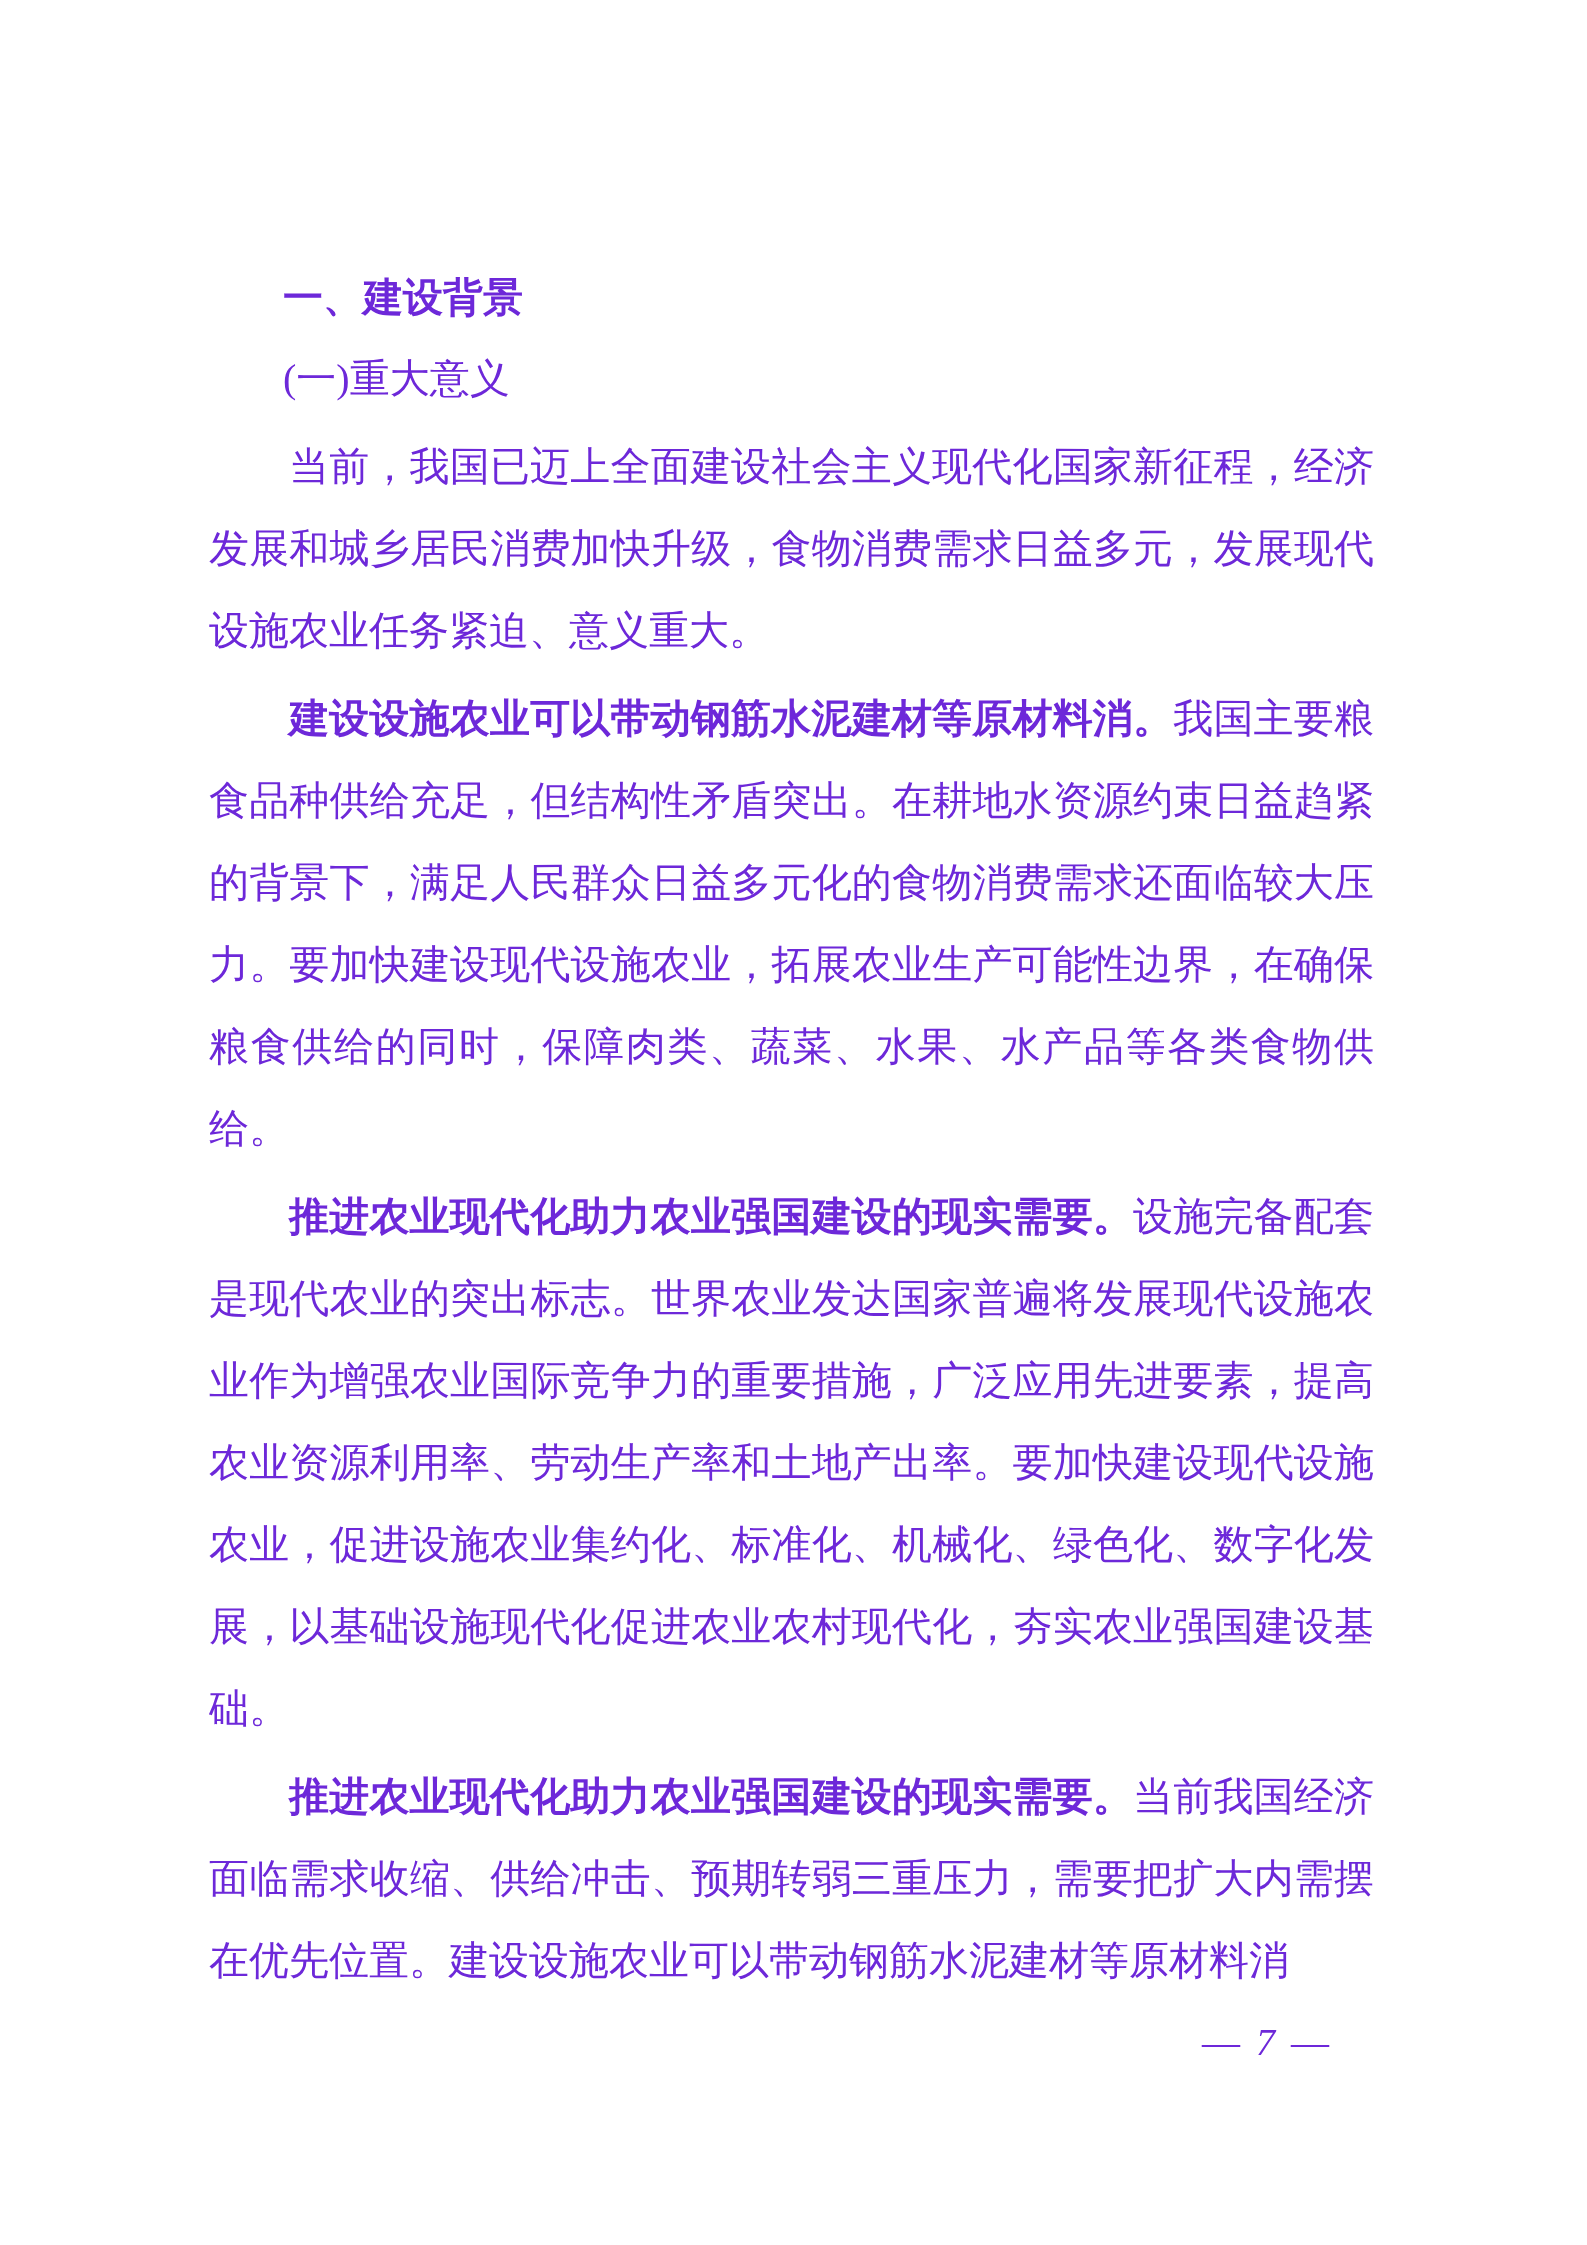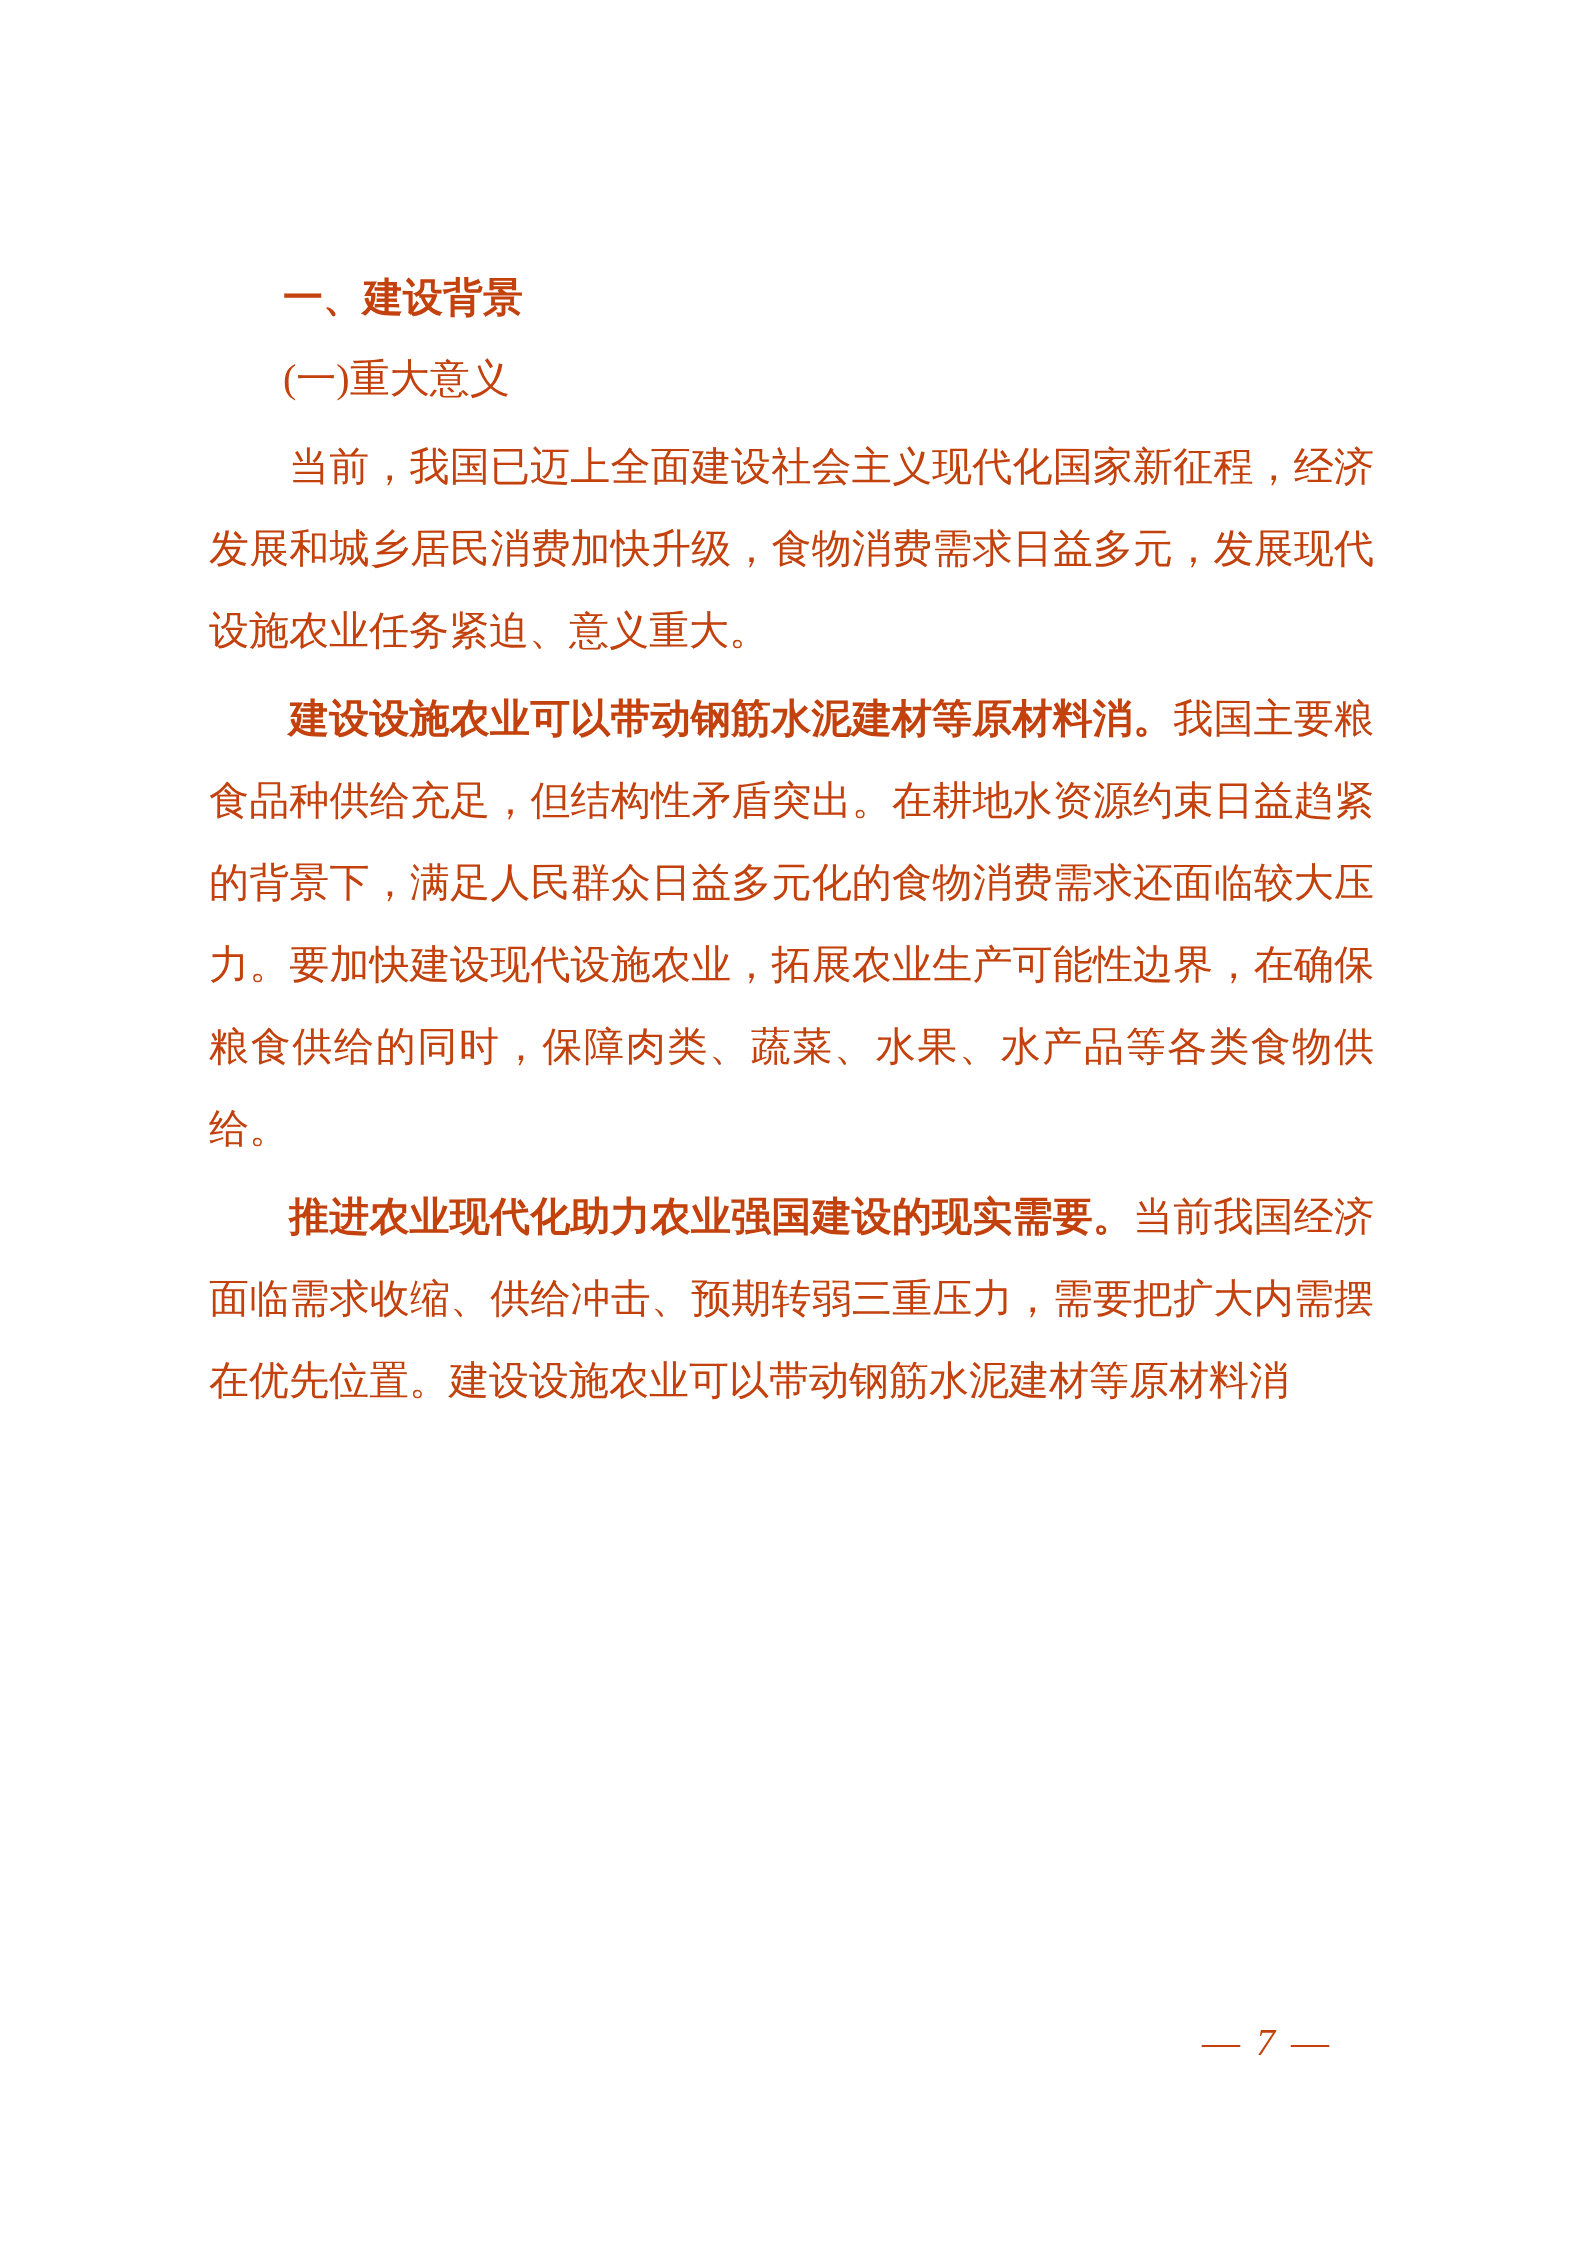--- a/index.html
+++ b/index.html
@@ -8,21 +8,21 @@
     background: #ffffff;
   }
   .page {
     position: relative;
     width: 1587px;
     height: 2245px;
     background: #ffffff;
     box-sizing: border-box;
     padding: 256px 207px 0 203px;
     font-family: "Liberation Serif", "DejaVu Serif", serif;
-    color: #c2410c;
+    color: #6d28d9;
     font-size: 40px;
     line-height: 82px;
     overflow: hidden;
   }
   .heading-1 {
     margin: 0;
     font-family: "Liberation Sans", "DejaVu Sans", sans-serif;
     font-weight: bold;
     font-size: 40px;
     line-height: 82px;
@@ -64,18 +64,19 @@
 <div class="page">
 
   <h1 class="heading-1">一、建设背景</h1>
 
   <h2 class="heading-2">(一)重大意义</h2>
 
   <p class="body-para"><span class="lead"></span><span>当前，我国已迈上全面建设社会主义现代化国家新征程，经济发展和城乡居民消费加快升级，食物消费需求日益多元，发展现代设施农业任务紧迫、意义重大。</span></p>
 
   <p class="body-para"><span class="lead">建设设施农业可以带动钢筋水泥建材等原材料消。</span><span>我国主要粮食品种供给充足，但结构性矛盾突出。在耕地水资源约束日益趋紧的背景下，满足人民群众日益多元化的食物消费需求还面临较大压力。要加快建设现代设施农业，拓展农业生产可能性边界，在确保粮食供给的同时，保障肉类、蔬菜、水果、水产品等各类食物供给。</span></p>
 
+  <p class="body-para"><span class="lead">推进农业现代化助力农业强国建设的现实需要。</span><span>设施完备配套是现代农业的突出标志。世界农业发达国家普遍将发展现代设施农业作为增强农业国际竞争力的重要措施，广泛应用先进要素，提高农业资源利用率、劳动生产率和土地产出率。要加快建设现代设施农业，促进设施农业集约化、标准化、机械化、绿色化、数字化发展，以基础设施现代化促进农业农村现代化，夯实农业强国建设基础。</span></p>
 
   <p class="body-para"><span class="lead">推进农业现代化助力农业强国建设的现实需要。</span><span>当前我国经济面临需求收缩、供给冲击、预期转弱三重压力，需要把扩大内需摆在优先位置。建设设施农业可以带动钢筋水泥建材等原材料消</span></p>
 
   <div class="page-number"><span>—</span><span class="num">7</span><span>—</span></div>
 
 </div>
 
 </body></html>

